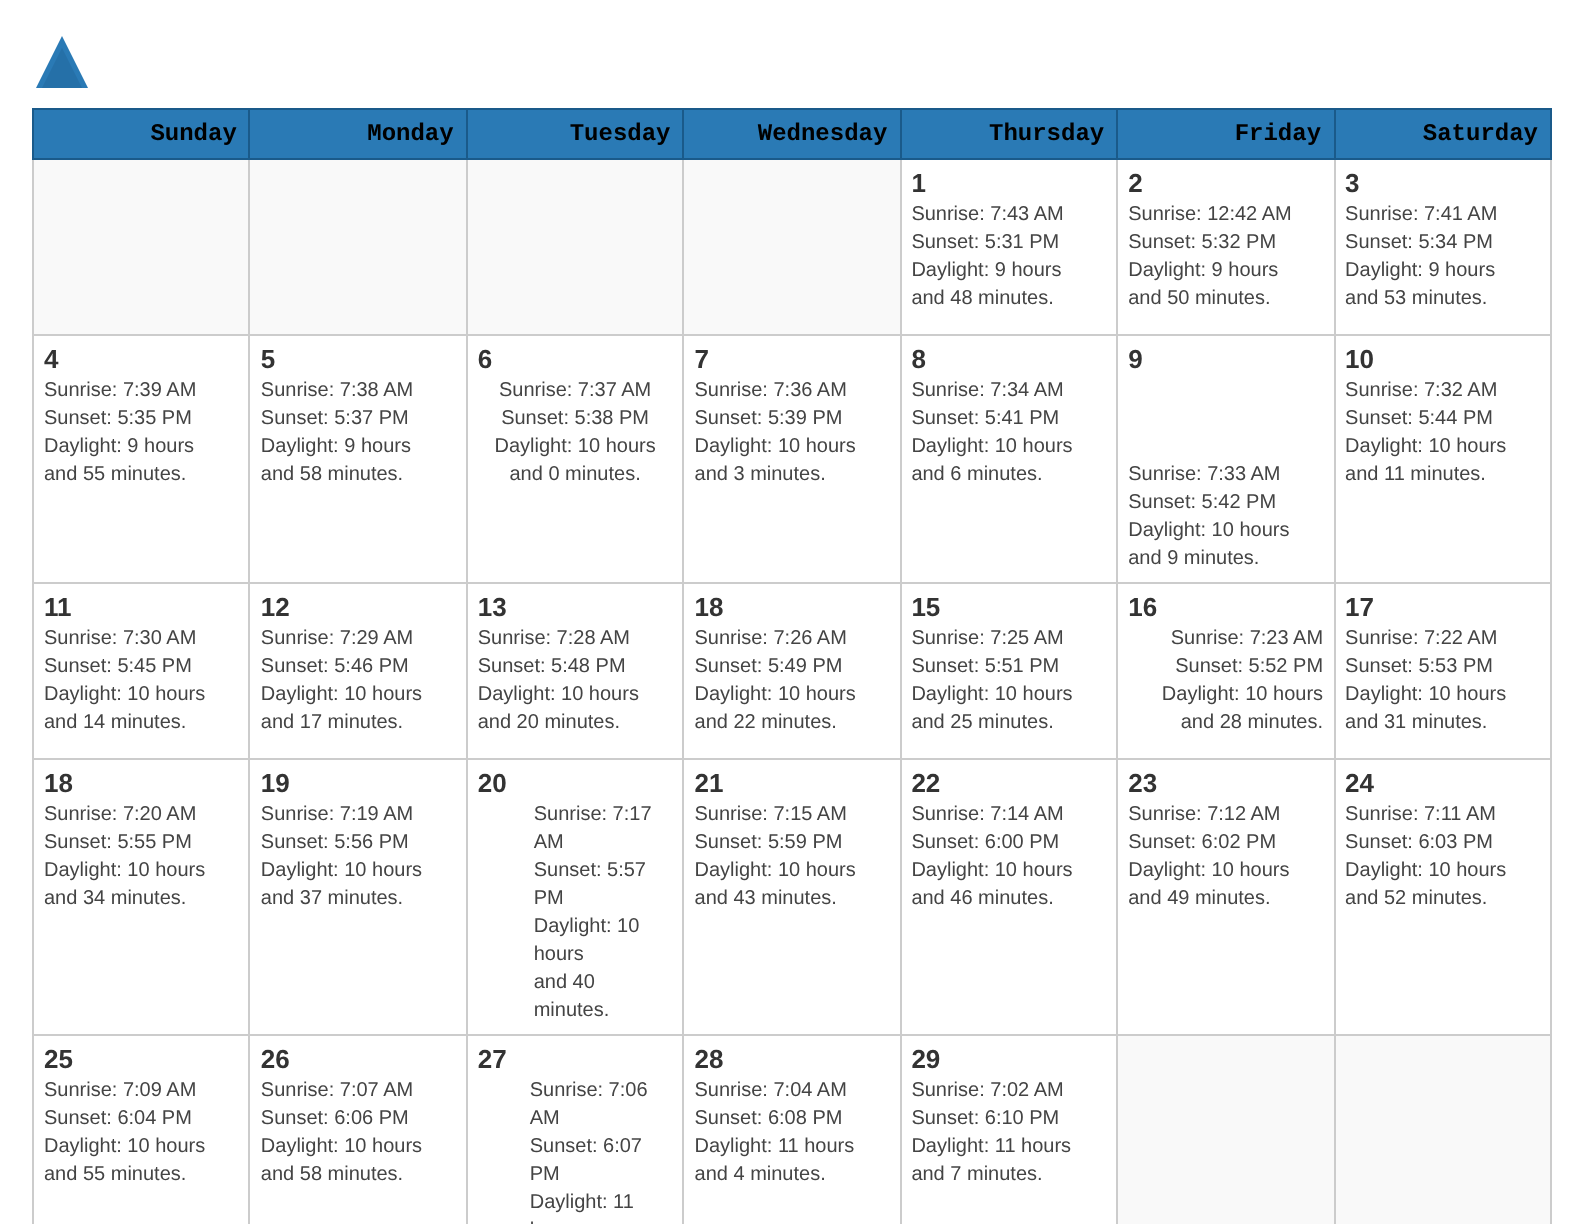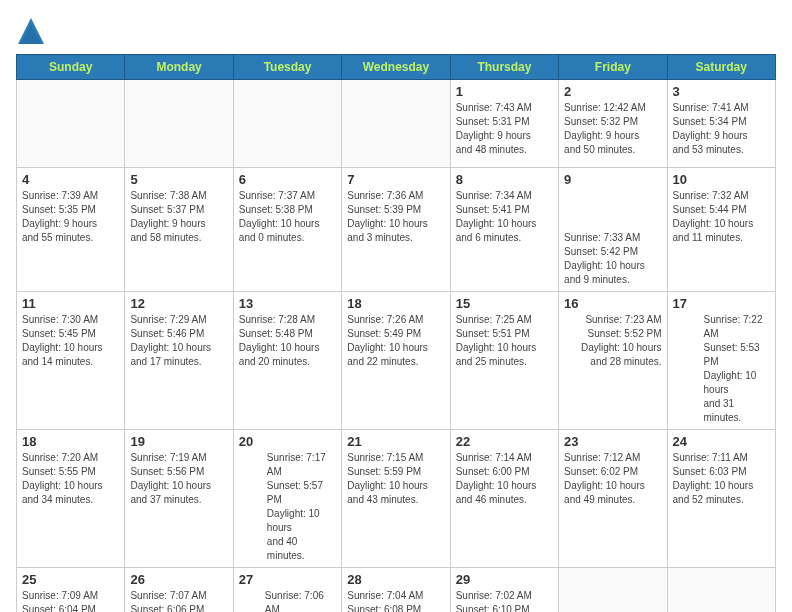--- a/index.html
+++ b/index.html
@@ -62,26 +62,27 @@
     }
     .calendar {
       flex: 1;
       border: 1px solid #ccc;
       border-collapse: collapse;
       width: 100%;
       table-layout: fixed;
     }
     .calendar thead tr th {
       background-color: #2a7ab5;
-      color: #bef264;
-      text-align: center;
+      color: #000000;
+      text-align: right;
       padding: 5px 6px;
       font-size: 12px;
       font-weight: bold;
       border: 1px solid #1a5a8a;
+      font-family: Liberation Mono, monospace;
     }
     .calendar tbody tr td {
       vertical-align: top;
       border: 1px solid #ccc;
       padding: 4px 5px;
       font-size: 9.5px;
       color: #333;
       height: 88px;
       background: #fff;
     }
@@ -171,21 +172,21 @@
           </td>
           <td>
             <div class="day-number">5</div>
             <div class="day-info" style="white-space: pre-line;">Sunrise: 7:38 AM
 Sunset: 5:37 PM
 Daylight: 9 hours
 and 58 minutes.</div>
           </td>
           <td>
             <div class="day-number">6</div>
-            <div class="day-info" style="white-space: pre-line;">Sunrise: 7:37 AM
+            <div class="day-info" style="white-space: pre-line; text-align: center;">Sunrise: 7:37 AM
 Sunset: 5:38 PM
 Daylight: 10 hours
 and 0 minutes.</div>
           </td>
           <td>
             <div class="day-number">7</div>
             <div class="day-info" style="white-space: pre-line;">Sunrise: 7:36 AM
 Sunset: 5:39 PM
 Daylight: 10 hours
 and 3 minutes.</div>
@@ -250,21 +251,21 @@
           </td>
           <td>
             <div class="day-number">16</div>
             <div class="day-info" style="white-space: pre-line; text-align: right;">Sunrise: 7:23 AM
 Sunset: 5:52 PM
 Daylight: 10 hours
 and 28 minutes.</div>
           </td>
           <td>
             <div class="day-number">17</div>
-            <div class="day-info" style="white-space: pre-line; margin-left: 31px;">Sunrise: 7:22 AM
+            <div class="day-info" style="white-space: pre-line;">Sunrise: 7:22 AM
 Sunset: 5:53 PM
 Daylight: 10 hours
 and 31 minutes.</div>
           </td>
         </tr>
         <tr>
           <td>
             <div class="day-number">18</div>
             <div class="day-info" style="white-space: pre-line;">Sunrise: 7:20 AM
 Sunset: 5:55 PM

